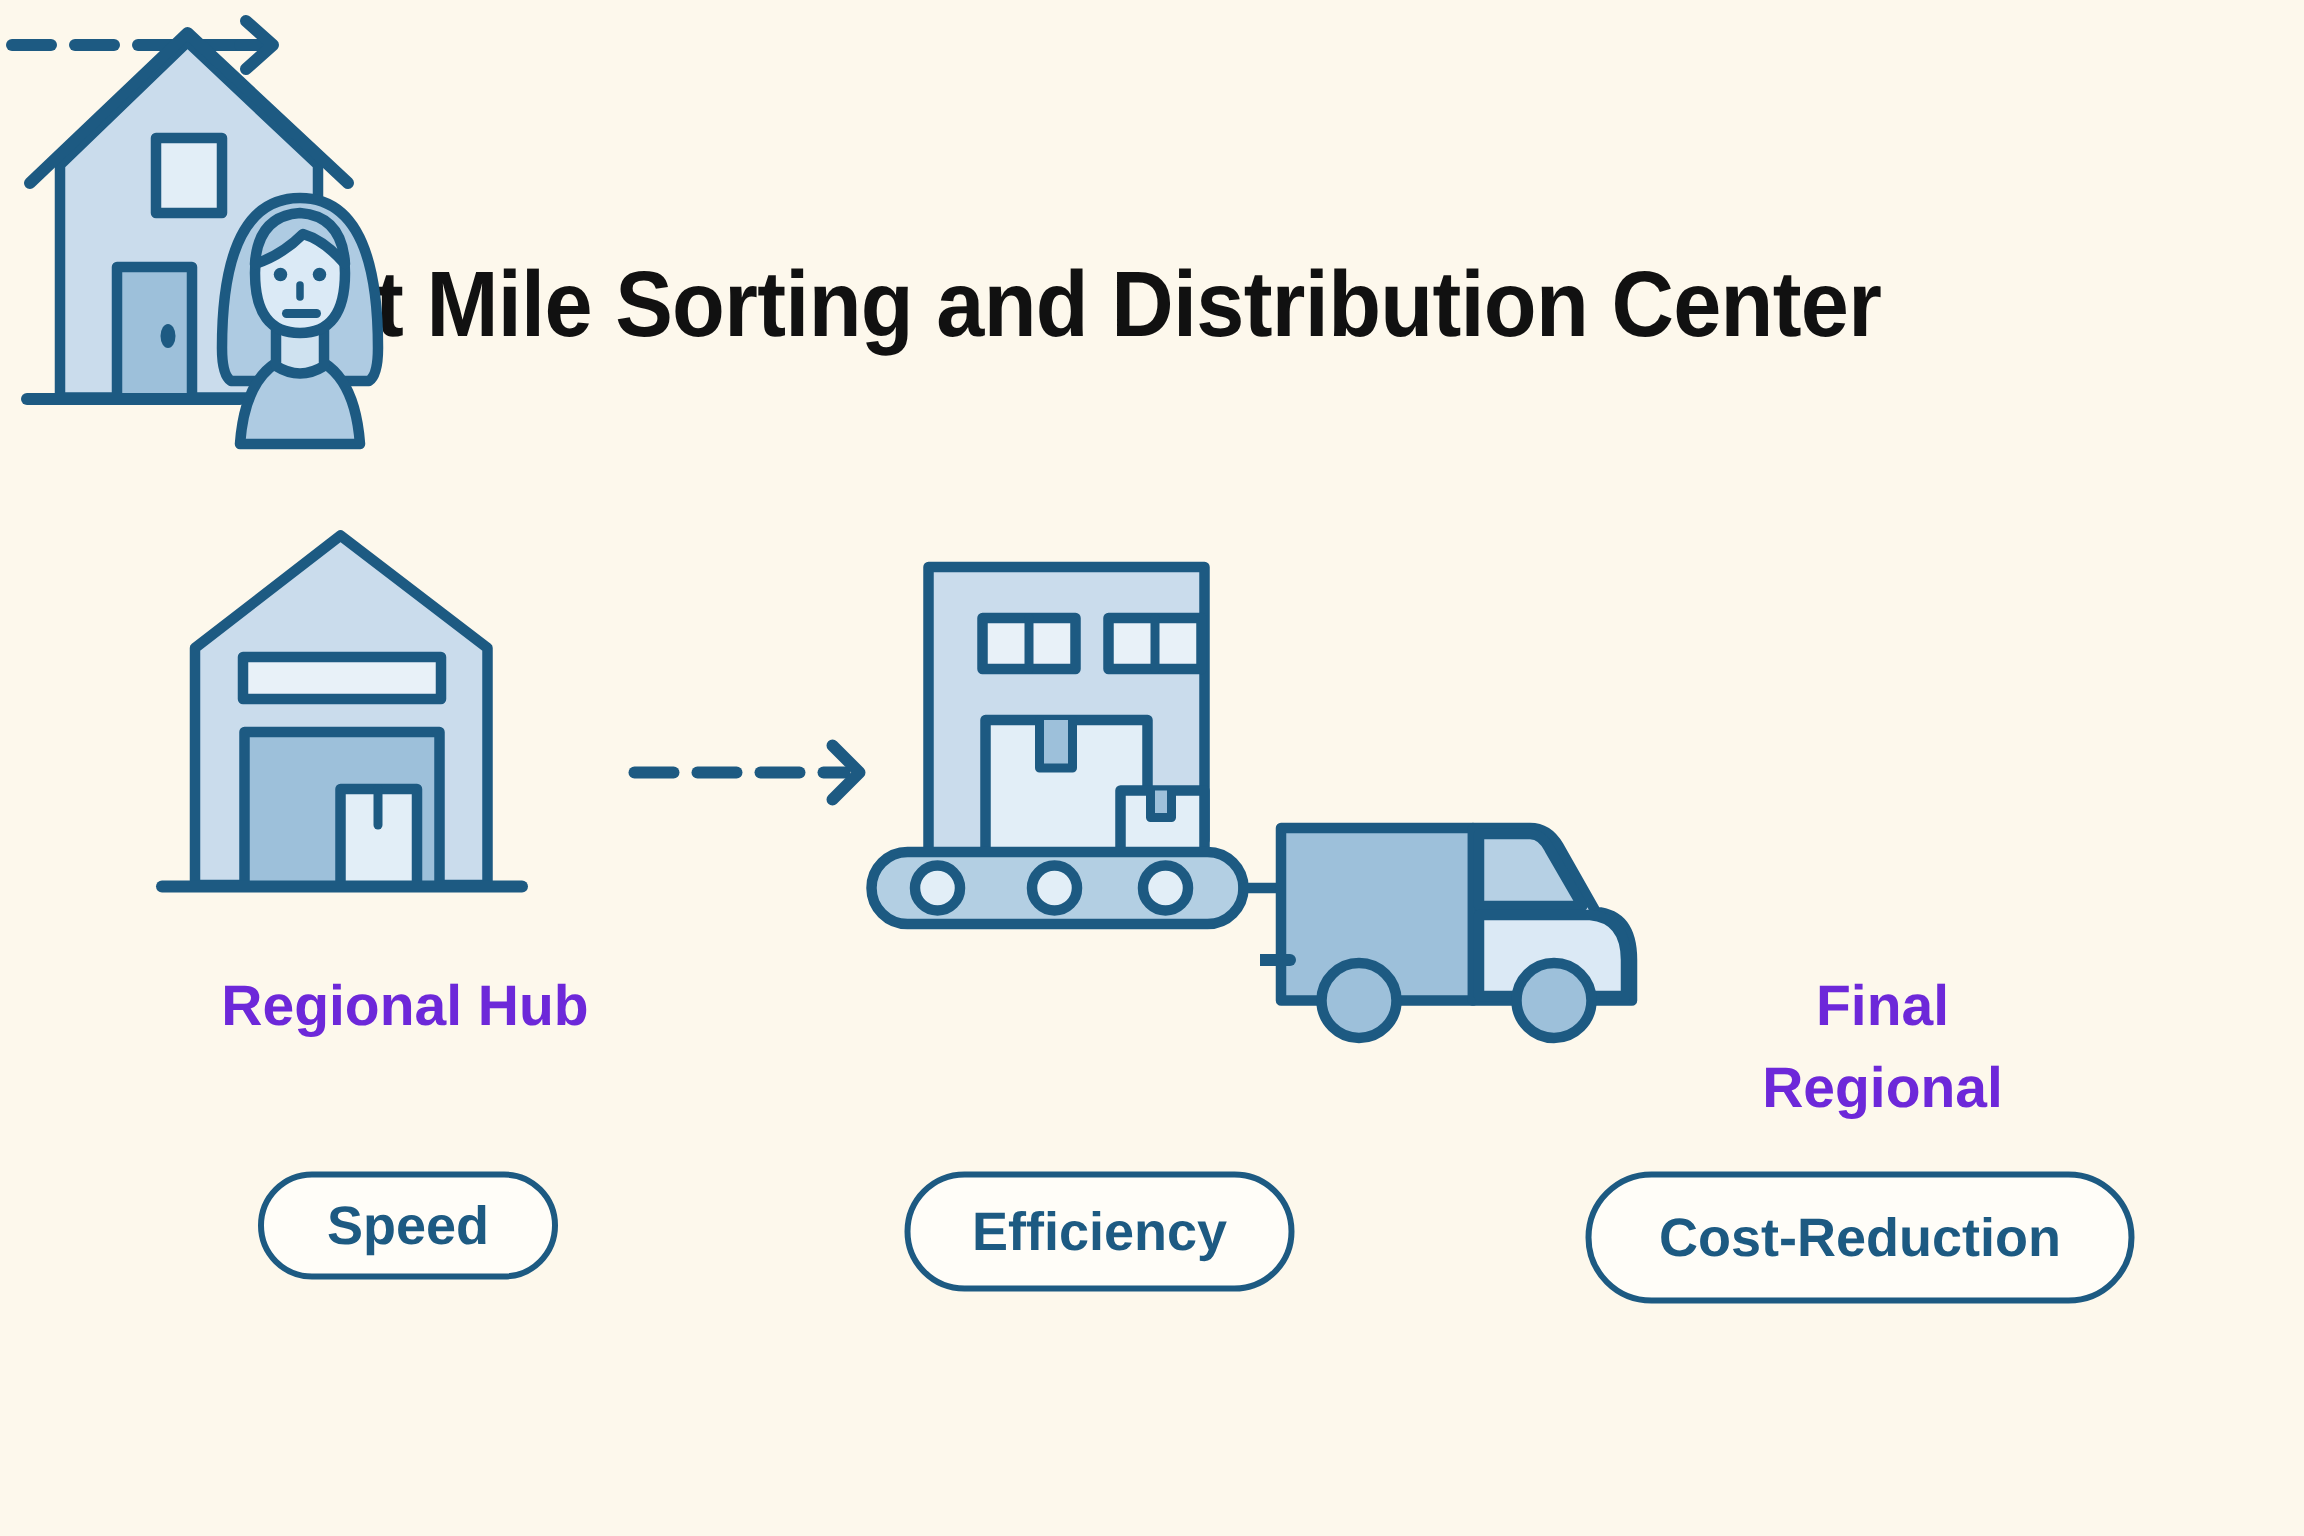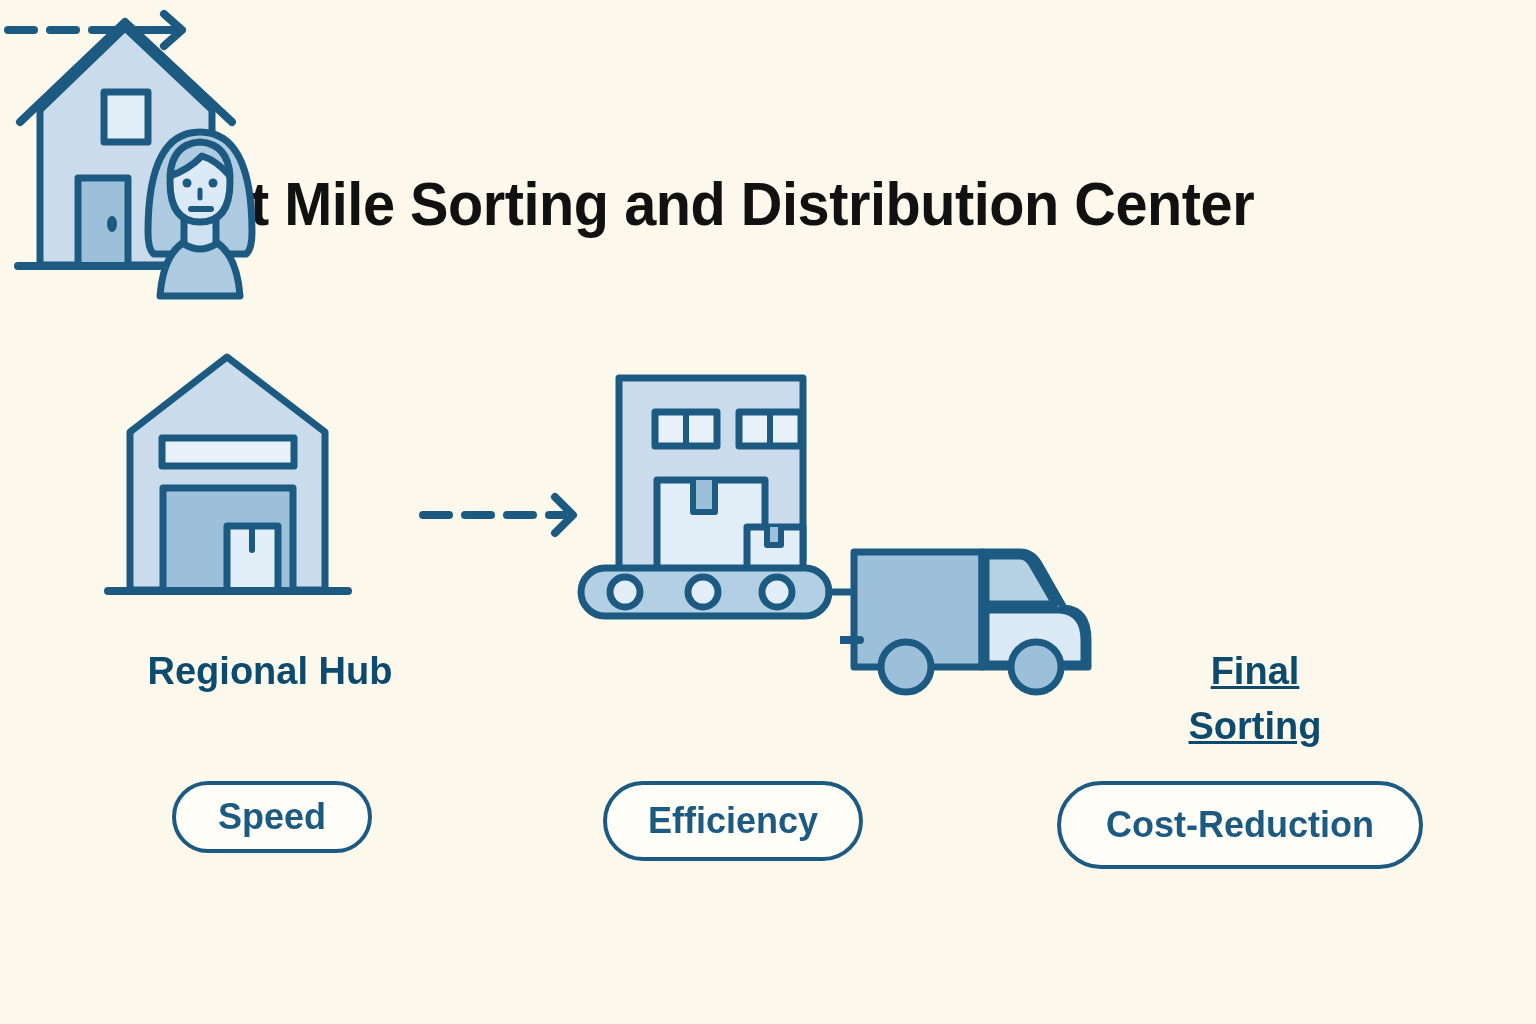--- a/index.html
+++ b/index.html
@@ -32,26 +32,26 @@
     white-space: nowrap;
     transform: scaleX(0.93);
     transform-origin: left center;
   }
   .stage-label {
     position: absolute;
     text-align: center;
     font-size: 38px;
     font-weight: 700;
     line-height: 1.45;
-    color: #0c4a6e;
+    color: #6d28d9;
     font-family: "Liberation Sans", sans-serif;
   }
   #label-hub   { left: 75px;  top: 644px; width: 390px; }
   #label-sort  { left: 575px; top: 644px; width: 290px; }
-  #label-cust  { left: 1105px;top: 644px; width: 300px; text-decoration: underline; }
+  #label-cust  { left: 1105px;top: 644px; width: 300px; }
 
   .pill {
     position: absolute;
     box-sizing: border-box;
     display: flex;
     align-items: center;
     justify-content: center;
     background: #fffdf8;
     border: 4px solid #1d5a82;
     border-radius: 999px;
@@ -194,20 +194,20 @@
 
       <path d="M191 209 L211 209" stroke-width="6"></path>
     </g>
   </svg>
 
   <div class="stage-label" id="label-hub">Regional Hub</div>
 
 
   <div class="stage-label" id="label-cust">
     <div>Final</div>
-    <div>Sorting</div>
+    <div>Regional</div>
   </div>
 
   <div class="pill" id="pill-speed">Speed</div>
   <div class="pill" id="pill-eff">Efficiency</div>
   <div class="pill" id="pill-cost">Cost-Reduction</div>
 
 </div>
 
 </body></html>

